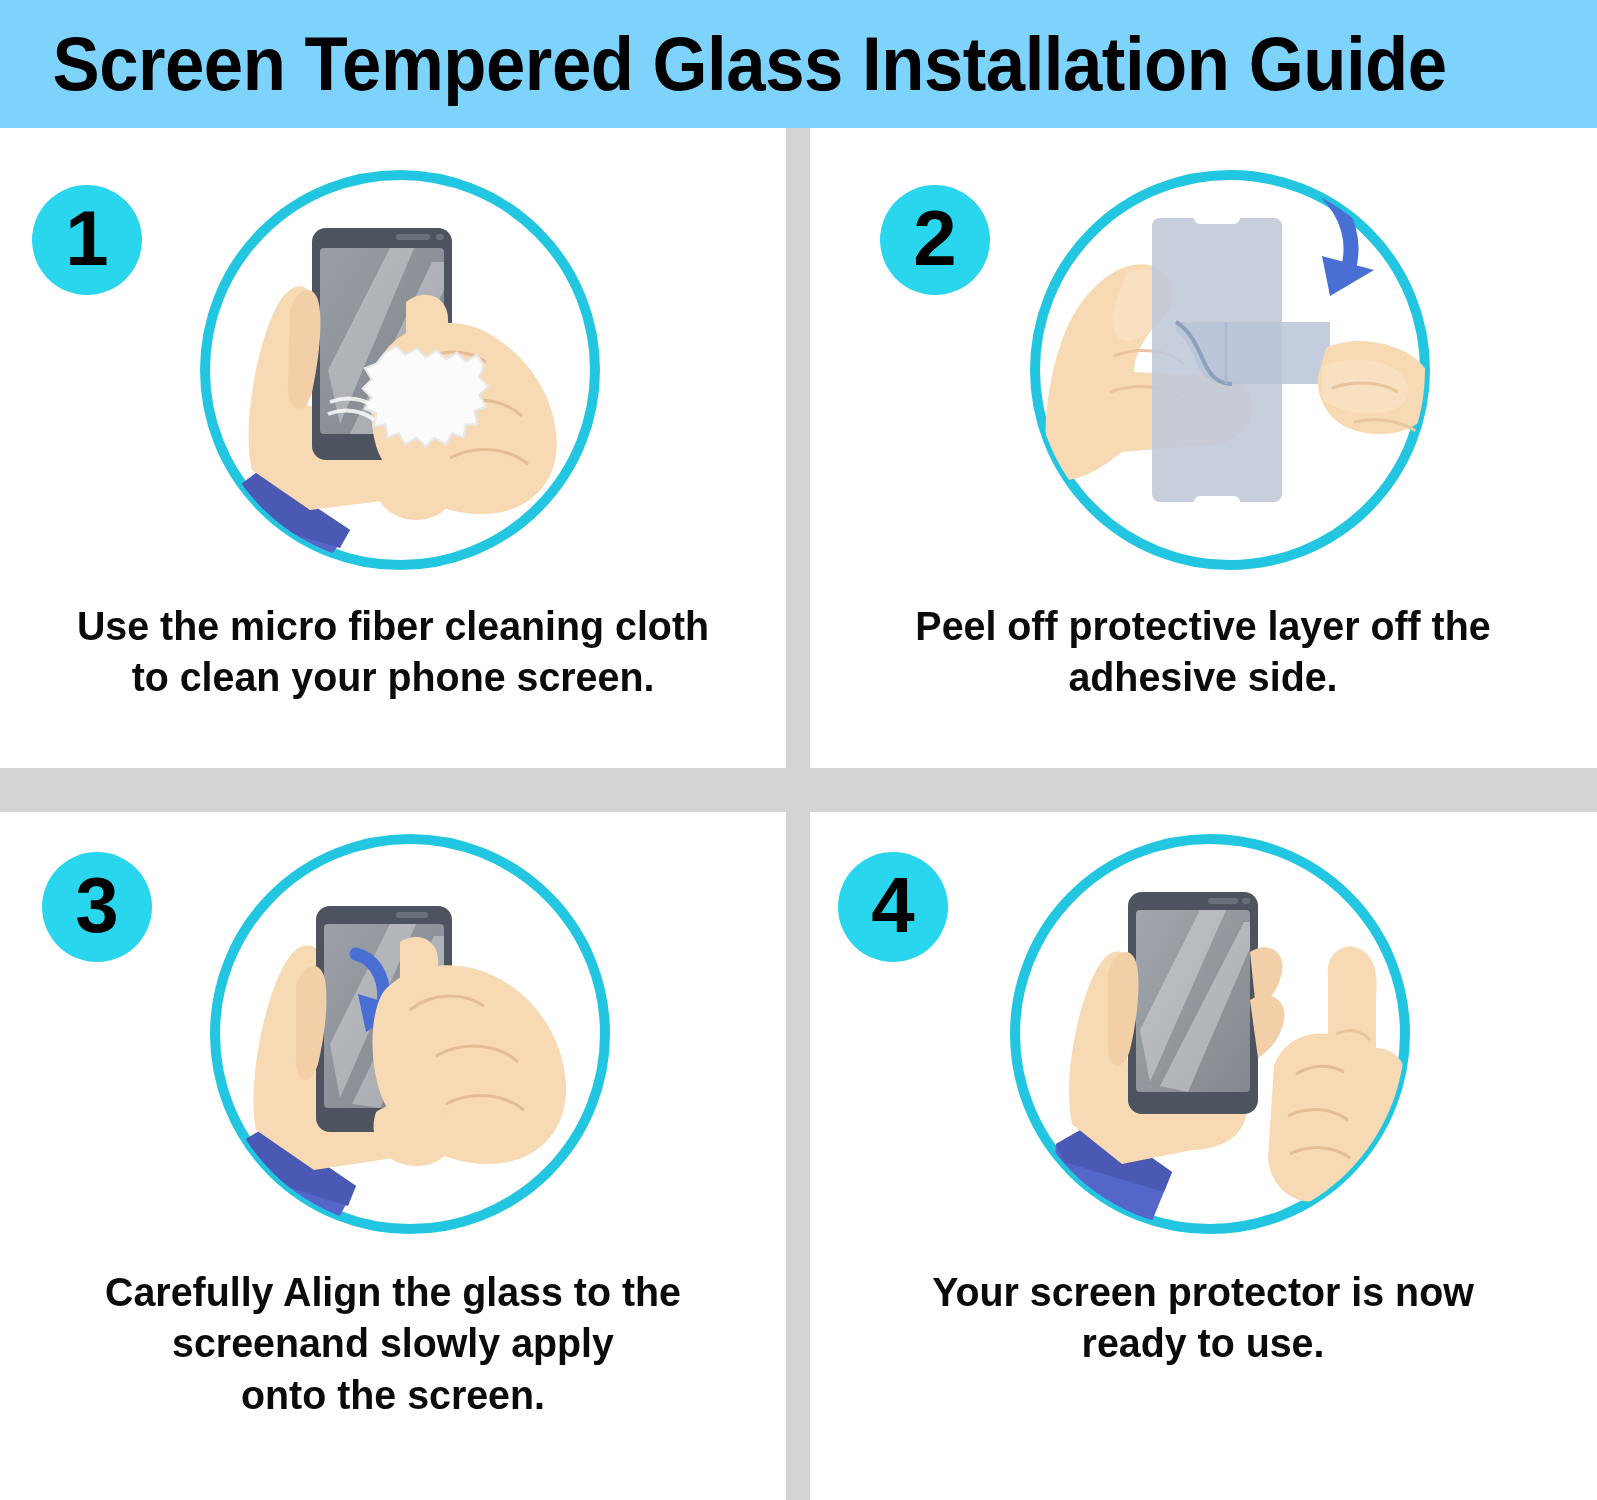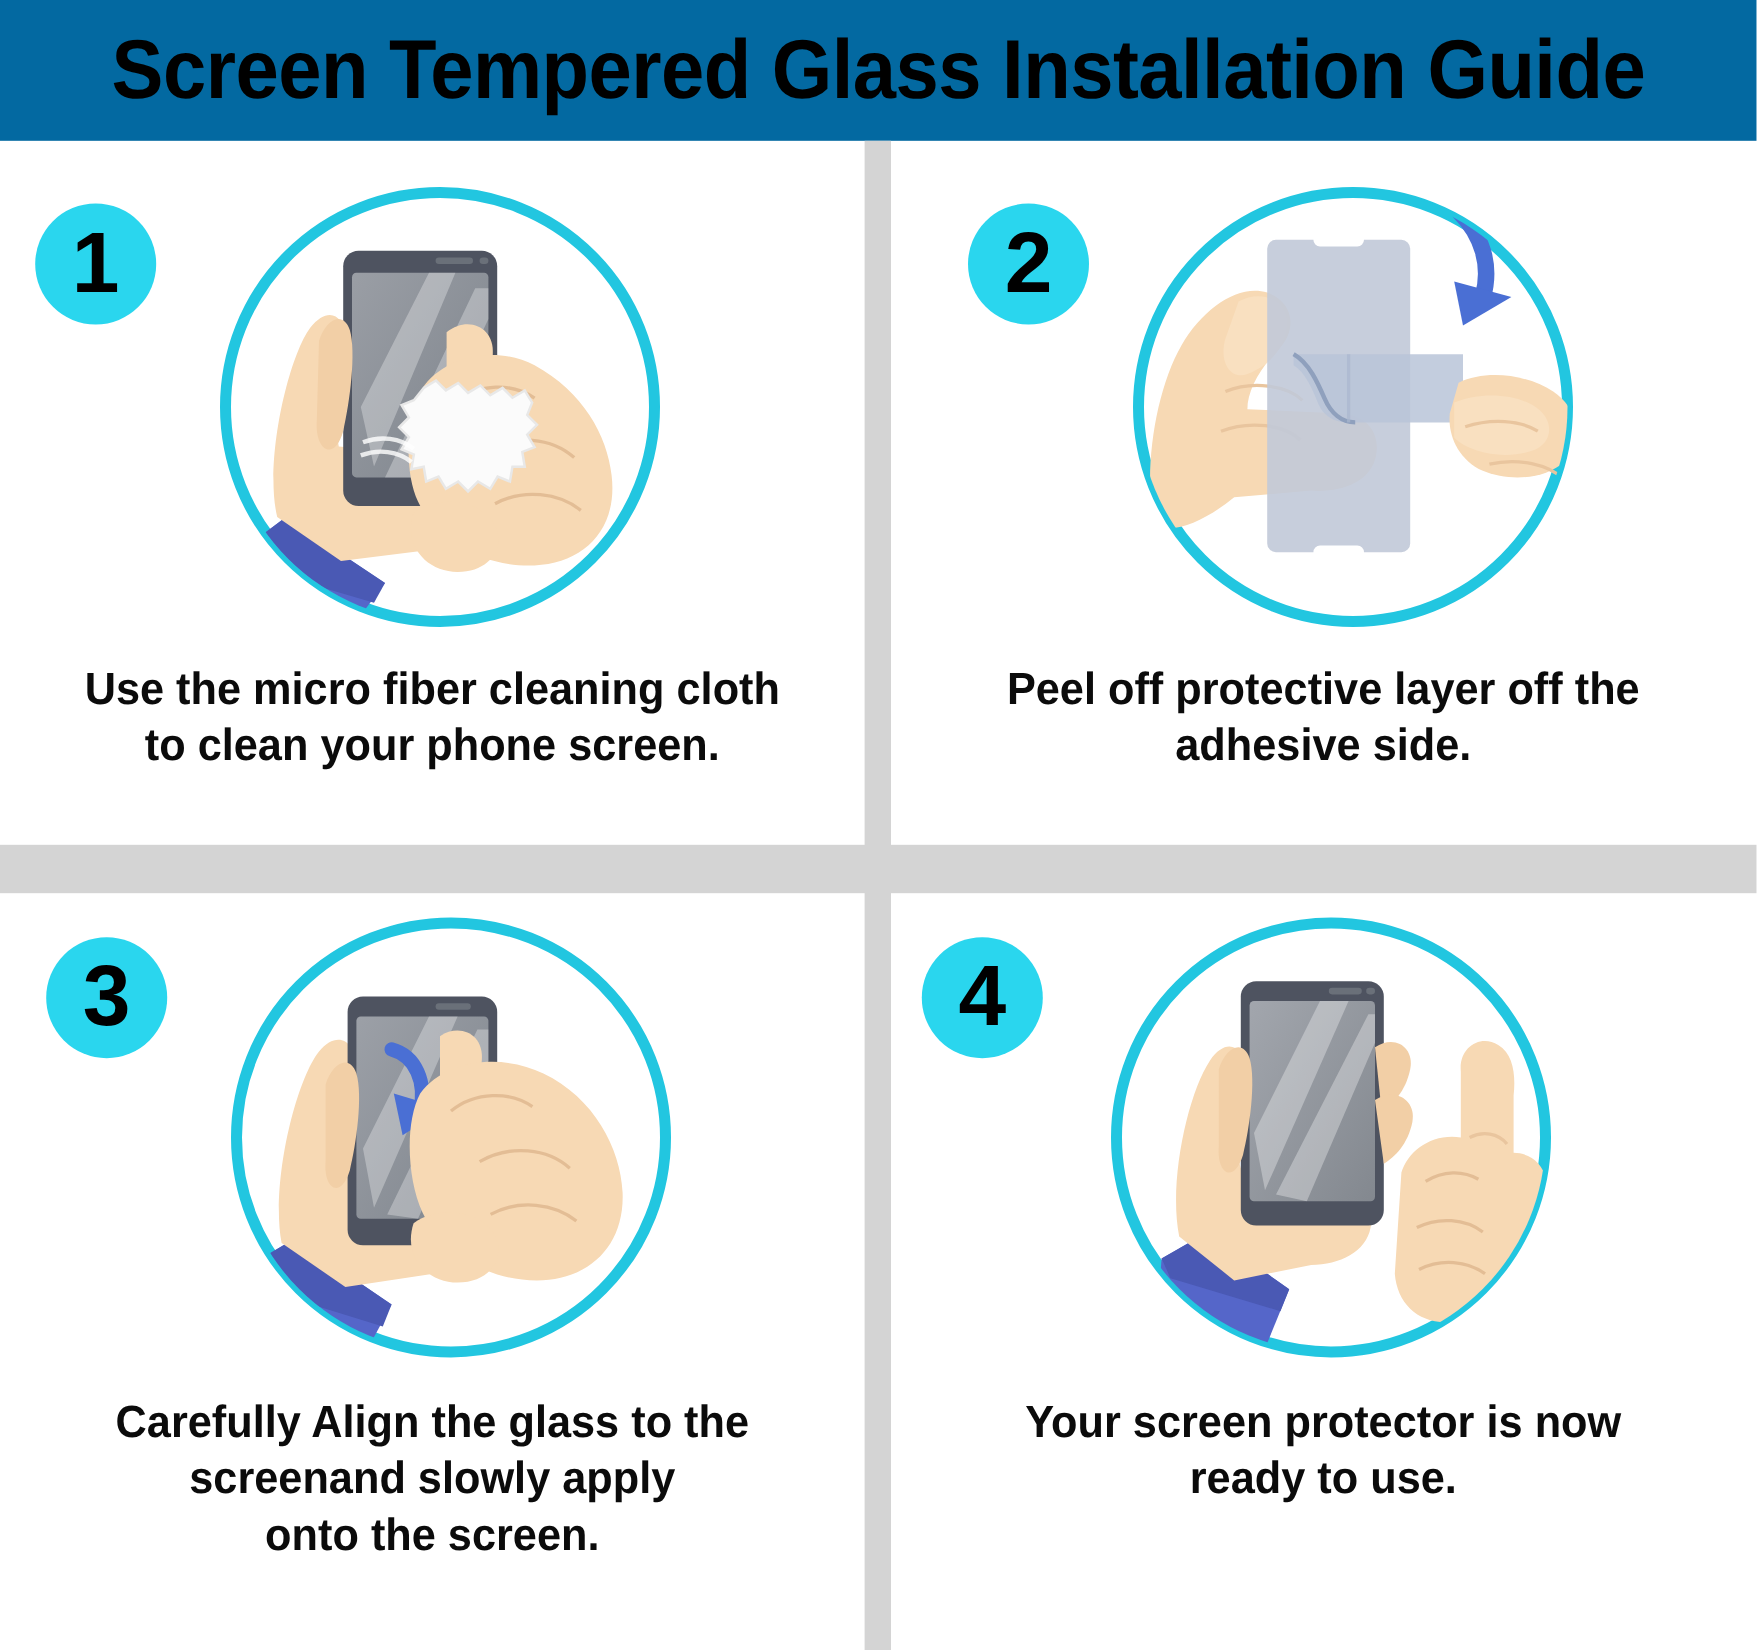--- a/index.html
+++ b/index.html
@@ -14,24 +14,23 @@
     overflow: hidden;
     position: relative;
   }
 
   
   .header-bar {
     position: absolute;
     left: 0; top: 0;
     width: 1597px;
     height: 128px;
-    background: #0369a1;
+    background: #7dd3fc;
     display: flex;
     align-items: center;
-    justify-content: center;
   }
   .header-title {
     font-family: "Liberation Sans Narrow", "Liberation Sans", sans-serif;
     font-weight: bold;
     font-size: 76px;
     line-height: 1;
     color: #000000;
     letter-spacing: -0.5px;
     transform: scaleX(0.93);
     white-space: nowrap;

